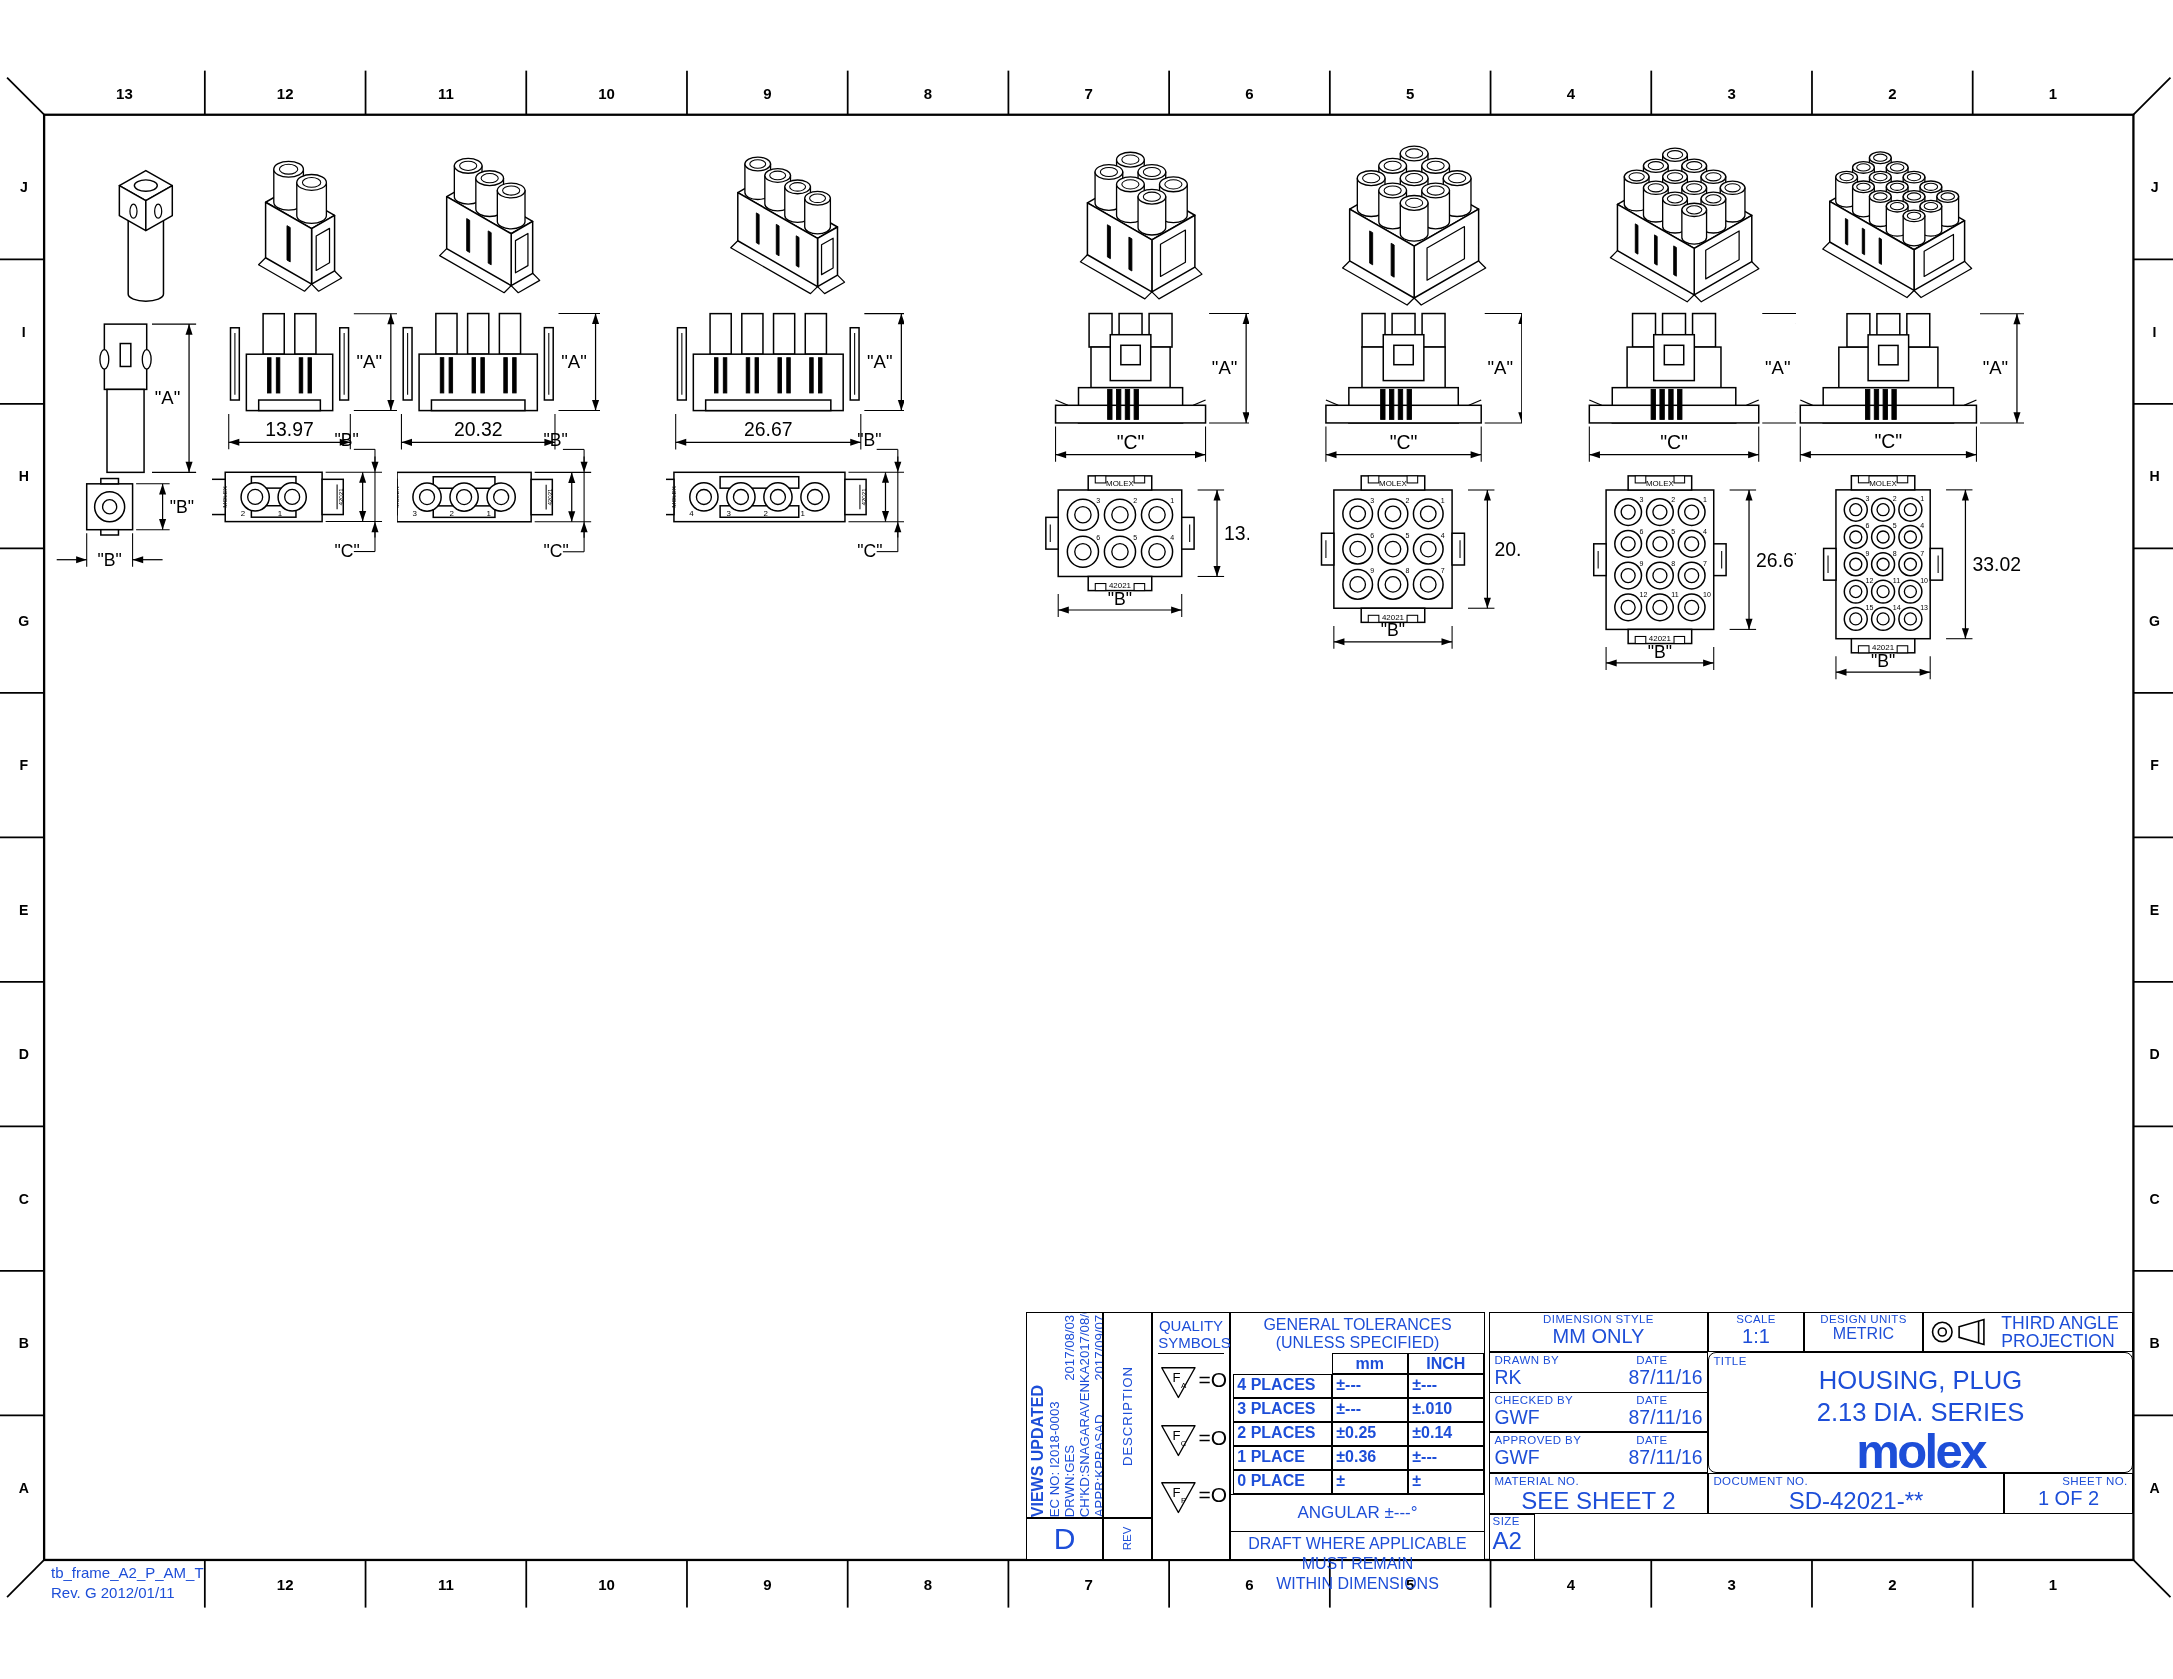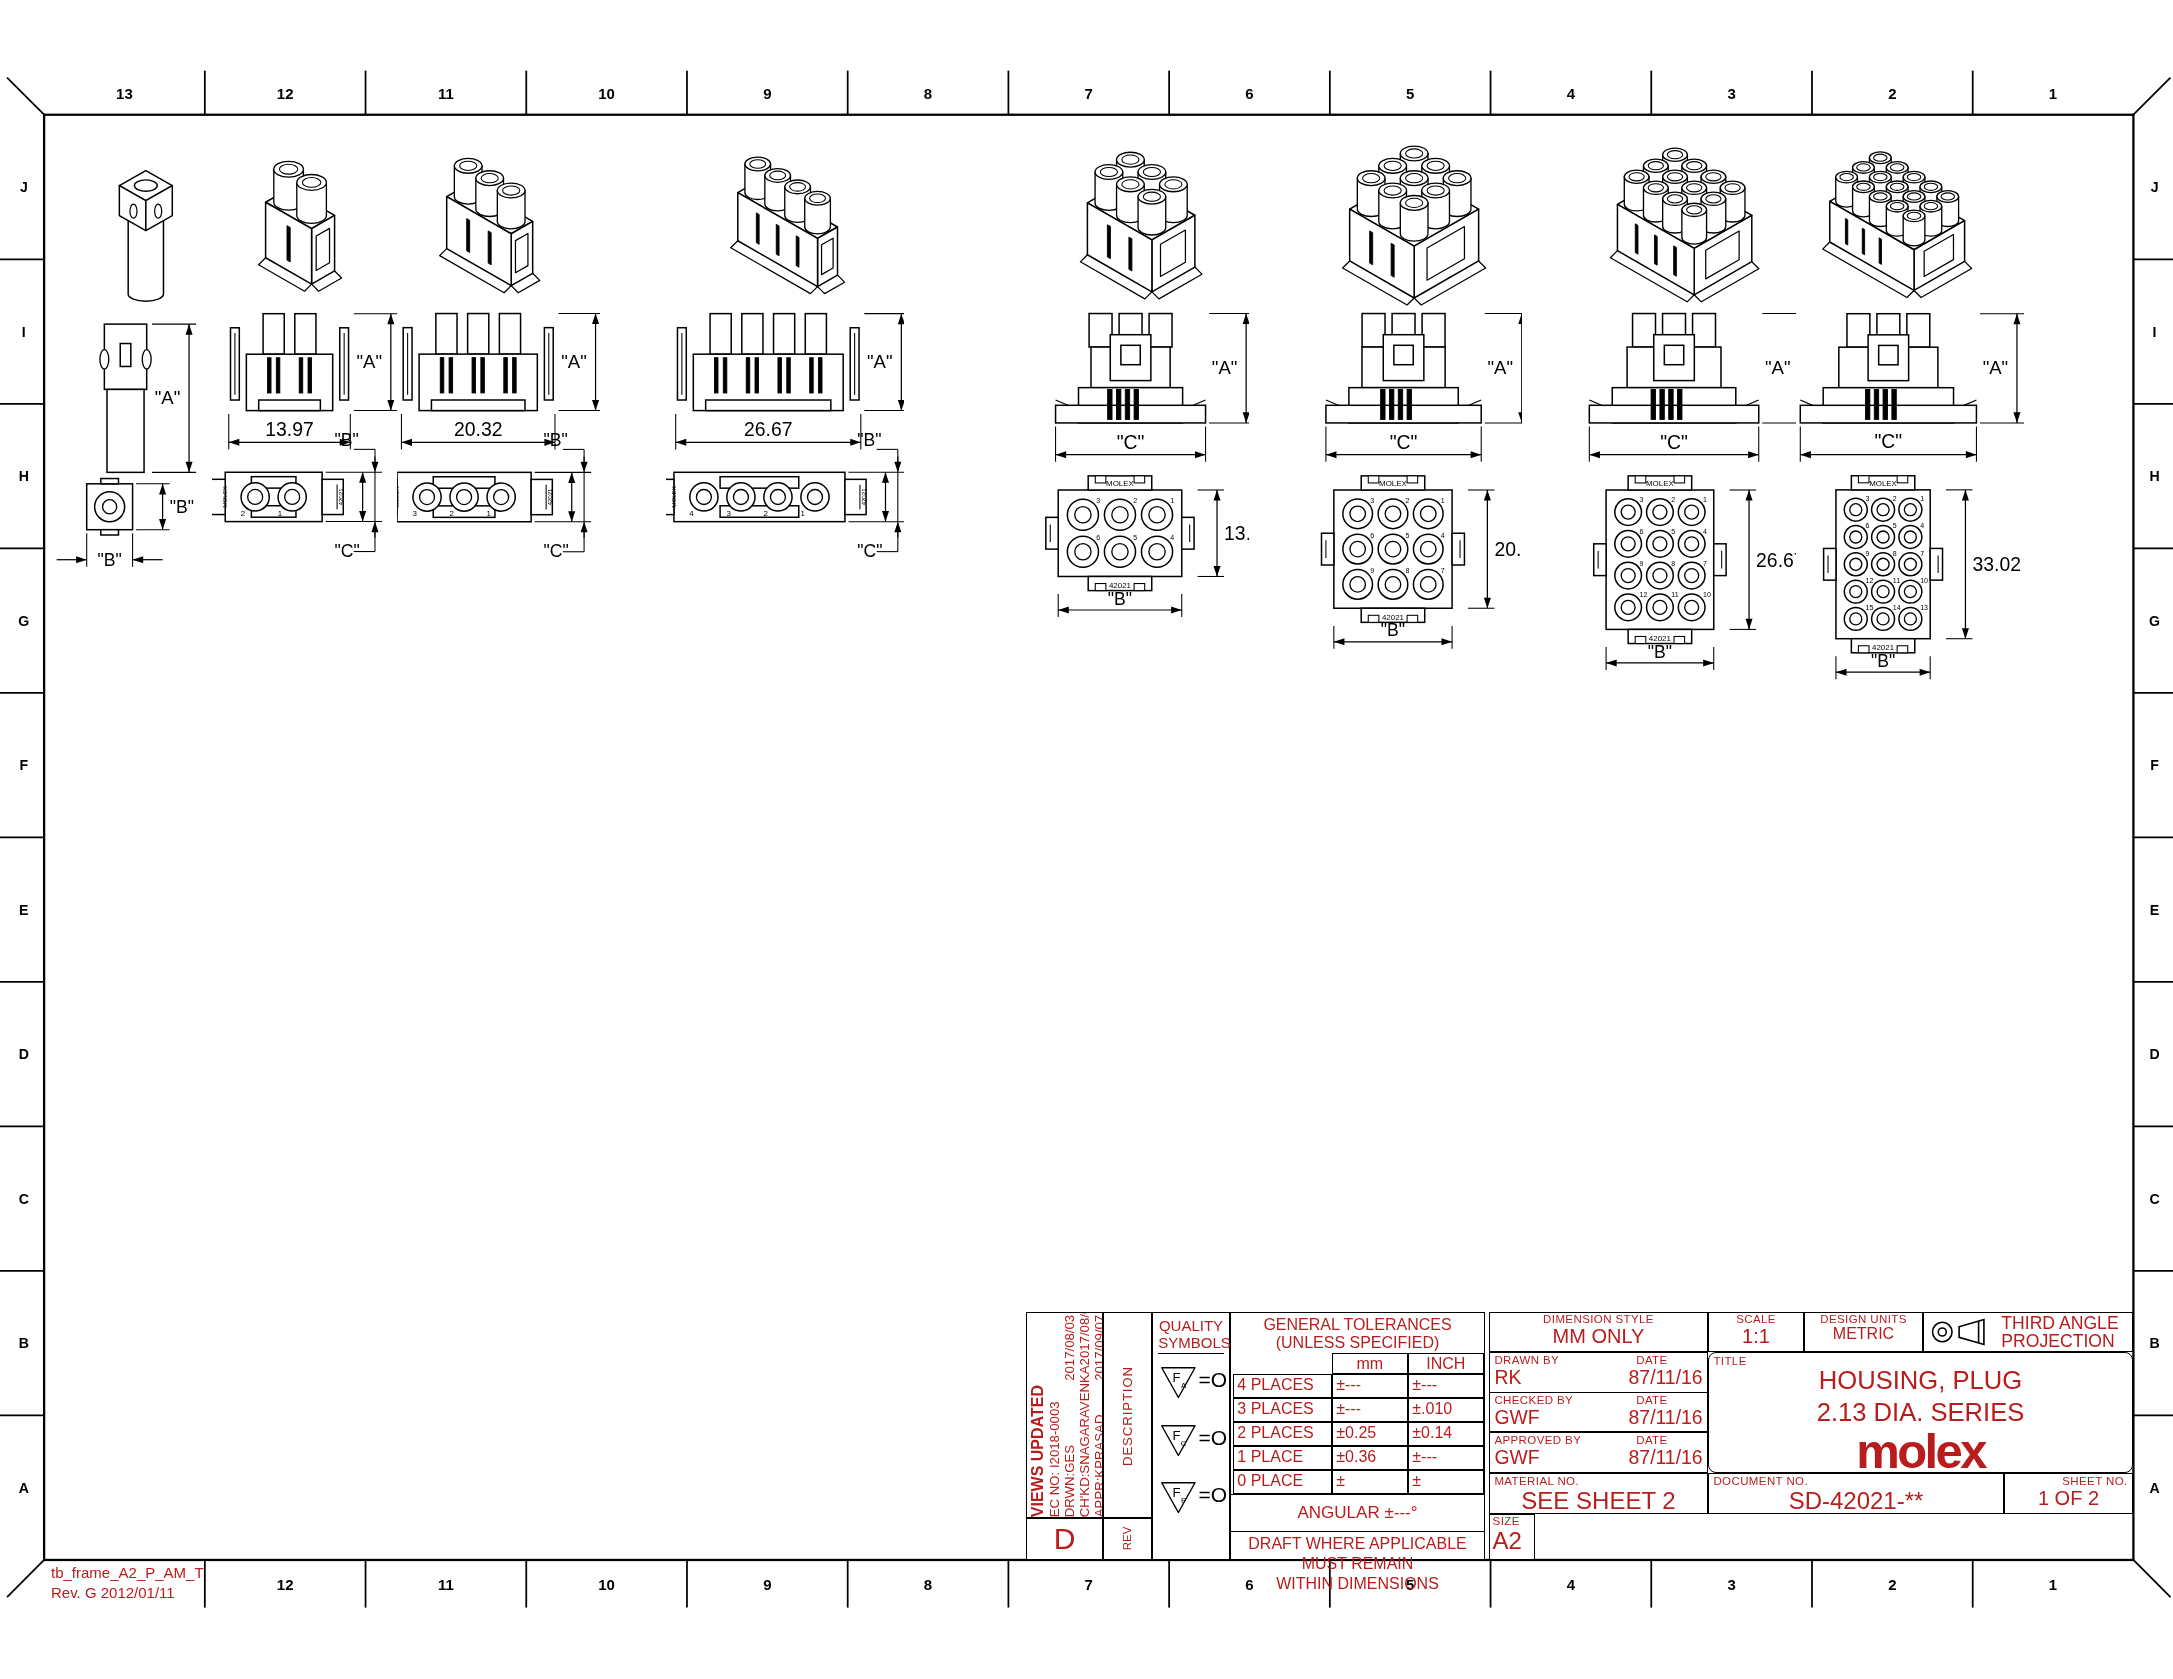--- a/index.html
+++ b/index.html
@@ -1,24 +1,24 @@
 <!DOCTYPE html>
 <html style="font-size:14px"><head>
 <meta charset="utf-8">
 <style>
   html,body{margin:0;padding:0;background:#ffffff;}
   #sheet{position:relative;width:2174px;height:1680px;background:#fff;overflow:hidden;
-         font-family:"Liberation Sans",sans-serif;color:#b91c1c;}
+         font-family:"Liberation Sans",sans-serif;color:#1d4ed8;}
   svg text{font-family:"Liberation Sans","DejaVu Sans",sans-serif;}
   .abs{position:absolute;box-sizing:border-box;}
   .cell{position:absolute;box-sizing:border-box;border:1.8px solid #000;background:#fff;}
   .lab{font-size:11.5px;letter-spacing:0.4px;}
   .val{font-size:19.4px;}
   .rot{transform-origin:0 0;}
-  .tolrow{display:flex;}
+  .tolrow{display:flex;font-weight:bold;}
   .tolrow div{border:0.9px solid #000;box-sizing:border-box;font-size:15px;padding:0.9px 3.5px;white-space:nowrap;overflow:hidden;}
   .molex-logo{font-weight:900;font-size:49px;letter-spacing:-2.6px;line-height:1;}
   .propr{font-weight:bold;font-size:14.6px;text-align:center;line-height:1.35;}
 </style>
 </head>
 <body>
 
 <div id="sheet">
 
   <svg id="frame-svg" class="abs" style="left:0;top:0;" width="2174" height="1680" viewBox="0 0 2464 1904">

